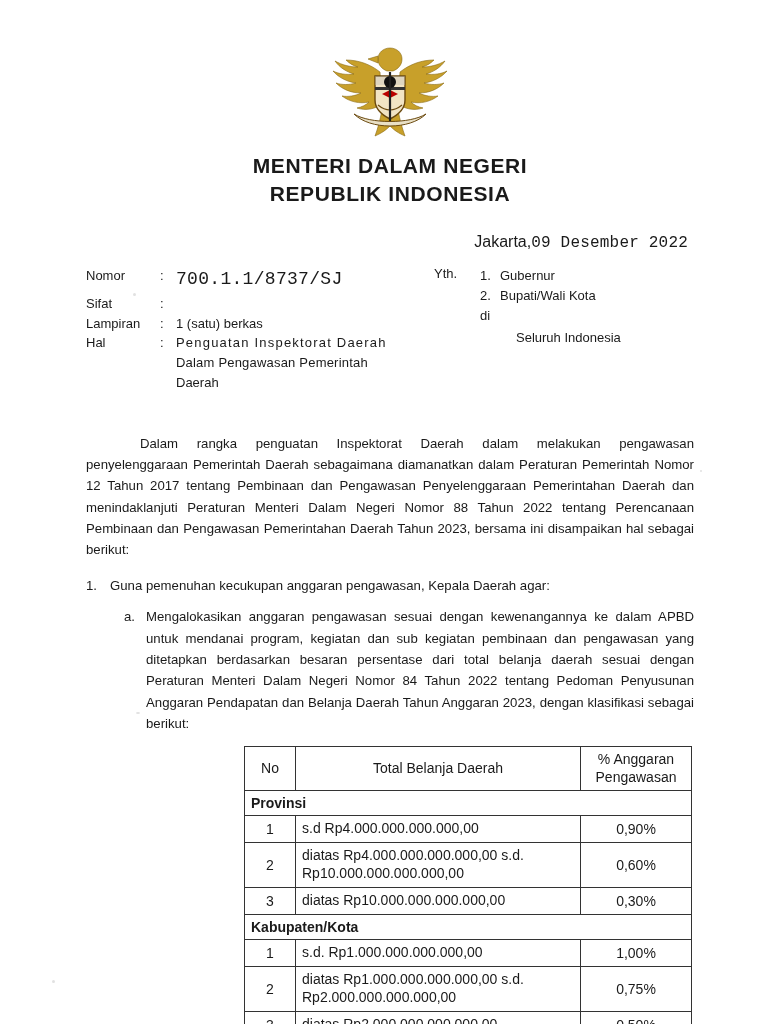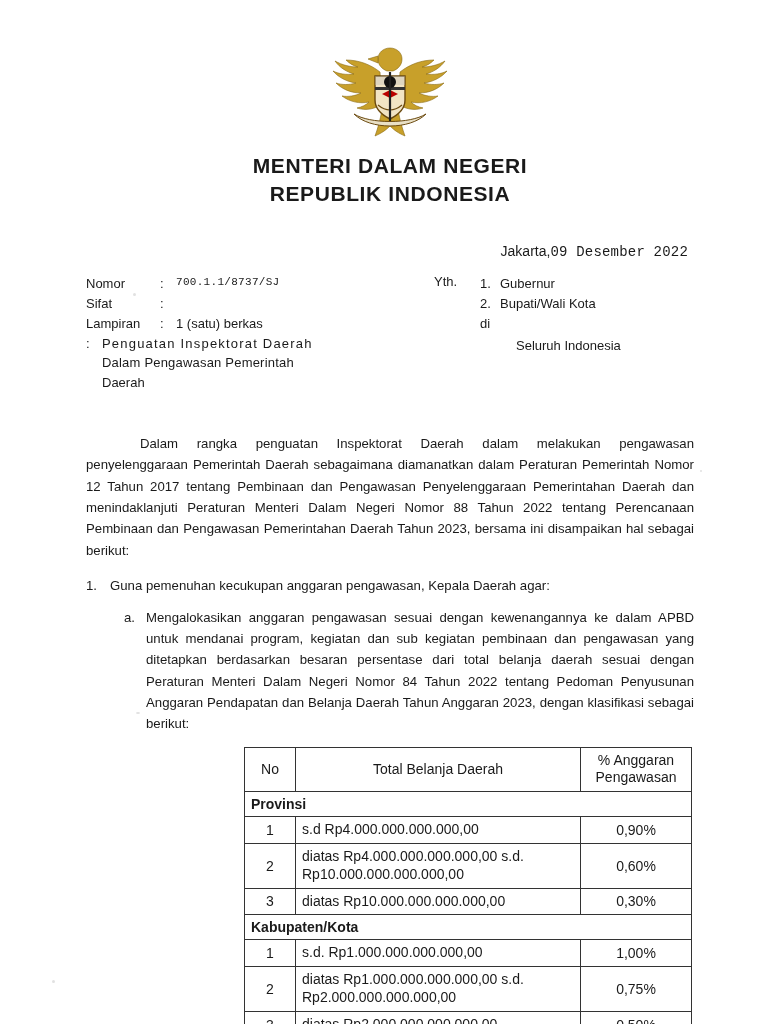--- a/index.html
+++ b/index.html
@@ -47,22 +47,22 @@
   .letterhead .l1,
   .letterhead .l2 {
     font-weight: bold;
     font-size: 21px;
     letter-spacing: 0.6px;
   }
 
   
   .placedate {
     text-align: right;
-    font-size: 14px;
-    margin-top: 36px;
+    font-size: 16px;
+    margin-top: 26px;
     padding-right: 6px;
     font-family: "Liberation Mono", monospace;
     letter-spacing: 0.2px;
   }
   .placedate .city {
     font-family: "Liberation Sans", sans-serif;
     letter-spacing: 0;
   }
 
   
@@ -85,21 +85,21 @@
   }
   .meta-colon {
     width: 16px;
     flex: 0 0 16px;
   }
   .meta-value {
     flex: 1;
   }
   .meta-value.mono {
     font-family: "Liberation Mono", monospace;
-    font-size: 11px;
+    font-size: 18px;
     letter-spacing: 0.3px;
   }
   .meta-value .hal-line {
     display: block;
   }
   .hal-l1 { letter-spacing: 1.2px; }
   .hal-l2 { letter-spacing: 0.2px; }
 
   .recipient {
     flex: 1;
@@ -268,20 +268,21 @@
       <div class="meta-row">
         <div class="meta-label">Sifat</div>
         <div class="meta-colon">:</div>
       </div>
       <div class="meta-row">
         <div class="meta-label">Lampiran</div>
         <div class="meta-colon">:</div>
         <div class="meta-value">1 (satu) berkas</div>
       </div>
       <div class="meta-row">
+        <div class="meta-label">Hal</div>
         <div class="meta-colon">:</div>
         <div class="meta-value">
           <span class="hal-line hal-l1">Penguatan  Inspektorat  Daerah</span>
           <span class="hal-line hal-l2">Dalam Pengawasan Pemerintah</span>
           <span class="hal-line hal-l3">Daerah</span>
         </div>
       </div>
     </div>
 
     <div class="recipient">

